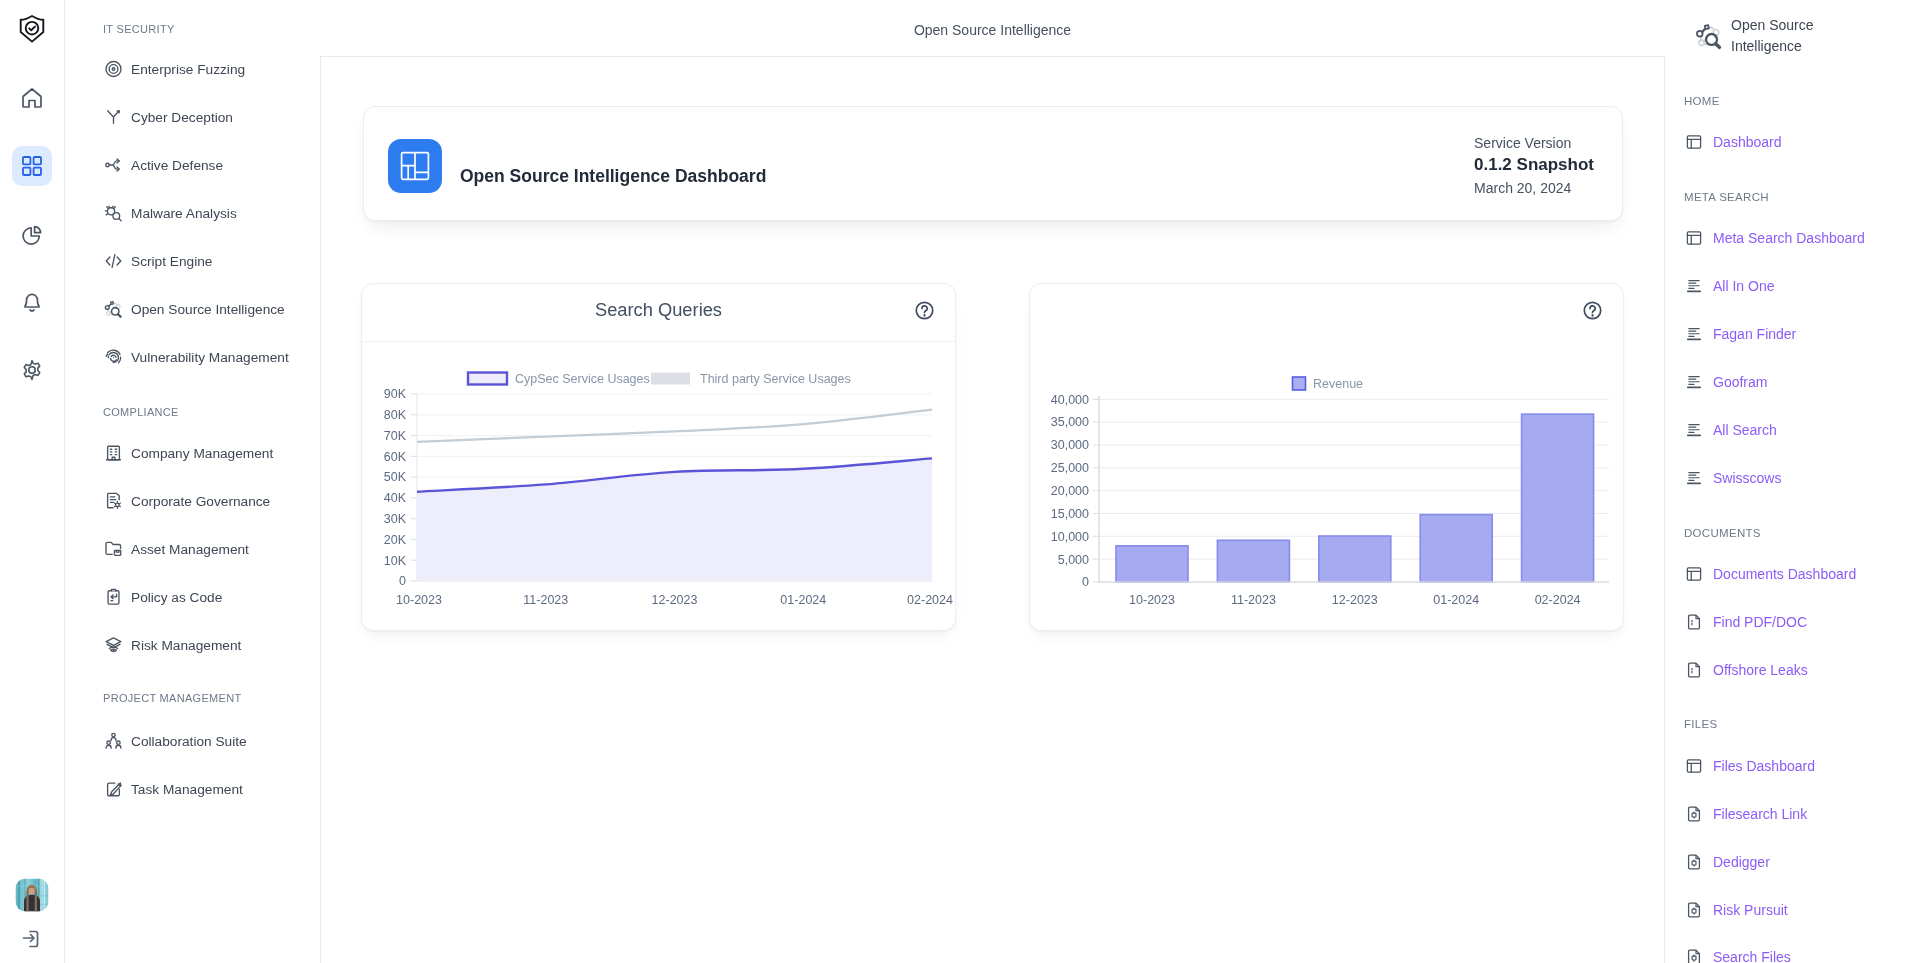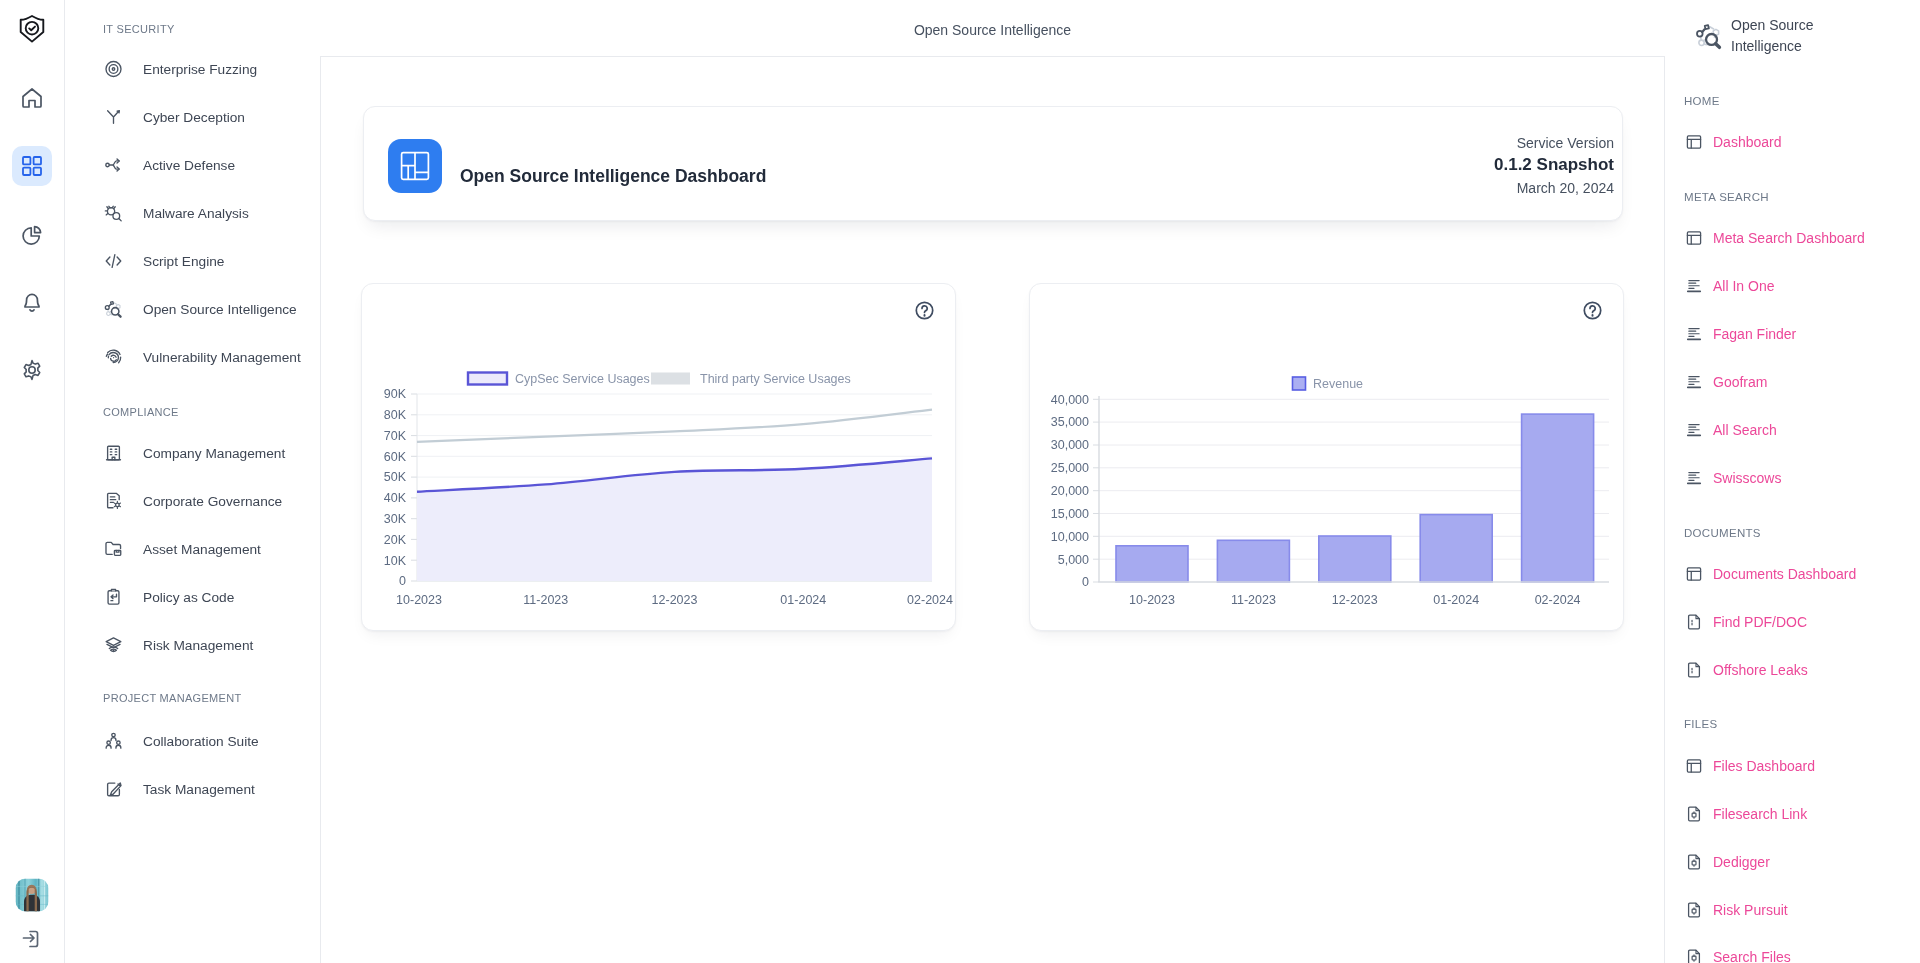--- a/index.html
+++ b/index.html
@@ -7,54 +7,54 @@
   font-family:"Liberation Sans", sans-serif; }
 
 #rail { position:absolute; left:0; top:0; width:65px; height:963px; background:#fff;
   border-right:1px solid #e8eaee; z-index:5; }
 .railic { position:absolute; left:50%; transform:translate(-50%,-50%); }
 #railactive { position:absolute; left:12px; top:146px; width:40px; height:40px;
   background:#dbeafe; border-radius:10px; }
 
 #sidenav { position:absolute; left:82px; top:0; width:255px; height:963px; background:#fff; }
 .seclabel { position:absolute; left:21px; font-size:11px; color:#6e7989; letter-spacing:.3px; }
-.navitem { position:absolute; left:22px; display:flex; align-items:center; gap:20px;
+.navitem { position:absolute; left:22px; display:flex; align-items:center; gap:8px;
   font-size:13.7px; color:#3e4654; transform:translateY(-50%); white-space:nowrap; }
 .navitem svg { flex:0 0 auto; }
 
 #pagetitle { position:absolute; left:320px; width:1345px; top:22px; text-align:center;
   font-size:14px; color:#46505f; }
 #panel { position:absolute; left:320px; top:56px; width:1345px; height:907px;
   background:#fff; border:1px solid #e8eaee; border-bottom:none; }
 #infocard { position:absolute; left:42px; top:49px; width:1260px; height:115px;
   background:#fff; border:1px solid #eceef2; border-radius:12px;
   box-shadow:0 1px 2px rgba(16,24,40,.04), 0 10px 18px -6px rgba(16,24,40,.09); }
 #blueicon { position:absolute; left:24px; top:32px; width:54px; height:54px;
   background:#2e7df0; border-radius:13px; }
 #infodesc { position:absolute; left:96px; top:32px; font-size:14px; color:#3b4453; }
 #infotitle { position:absolute; left:96px; top:59px; font-size:17.5px; font-weight:bold; color:#222b3a; }
-#inforight { position:absolute; right:8px; top:28px; text-align:right; color:#46505f;margin-left:20px; }
+#inforight { position:absolute; right:28px; top:28px; text-align:left; color:#46505f;margin-left:20px; }
 #inforight .l1 { font-size:14px; }
 #inforight .l2 { font-size:17px; font-weight:bold; color:#222b3a; margin-top:4px; }
 #inforight .l3 { font-size:14px; margin-top:4.5px; }
 .chartcard { position:absolute; top:226px; width:595px; height:348px; background:#fff;
   border:1px solid #eceef2; border-radius:12px;
   box-shadow:0 1px 2px rgba(16,24,40,.04), 0 8px 16px -6px rgba(16,24,40,.08); }
 #card1 { left:40px; }
 #card2 { left:708px; }
 .ctitle { position:absolute; top:0; left:0; right:0; height:58px; border-bottom:1px solid #eef0f3;
   text-align:center; line-height:52px; font-size:18.3px; color:#414e63; }
 .chelp { position:absolute; top:16px; right:20px; }
 
 #rightbar { position:absolute; left:1665px; top:0; width:255px; height:963px; background:#fff;text-decoration:underline; }
 #rbhead { position:absolute; left:30px; top:15px; display:flex; gap:8px; align-items:center; }
 #rbhead .t { font-size:14px; color:#3e4654; line-height:20.5px; }
 .rblabel { position:absolute; left:19px; font-size:11.5px; color:#6e7989; letter-spacing:.3px; }
 .rbitem { position:absolute; left:20px; display:flex; align-items:center; gap:10px;
-  font-size:14px; color:#ec4899; transform:translateY(-50%); white-space:nowrap; }
+  font-size:14px; color:#8b5cf6; transform:translateY(-50%); white-space:nowrap; }
 </style>
 </head>
 <body>
 
 <div id="rail">
   <svg class="railic" style="top:29px" width="27" height="28" viewBox="0 0 27 28" fill="none" stroke="#16181d" stroke-width="1.9" stroke-linejoin="round" stroke-linecap="round">
     <path d="M2.2 4.8 C4 4.8 6 4.4 7.6 3.8 C9.8 3 11.8 2 13.5 1 C15.2 2 17.2 3 19.4 3.8 C21 4.4 23 4.8 24.8 4.8 L24.8 17 L13.5 26.6 L2.2 17 Z"></path>
     <circle cx="13.5" cy="13.2" r="6.3"></circle>
     <path d="M10.7 13.4 l2 1.9 l3.8 -3.7"></path>
   </svg>
@@ -257,20 +257,21 @@
     </div>
     <div id="infotitle">Open Source Intelligence Dashboard</div>
     <div id="inforight">
       <div class="l1">Service Version</div>
       <div class="l2">0.1.2 Snapshot</div>
       <div class="l3">March 20, 2024</div>
     </div>
   </div>
 
   <div class="chartcard" id="card1">
+    <div class="ctitle">Search Queries</div>
     <svg class="chelp" width="21" height="21" viewBox="0 0 21 21" fill="none" stroke="#3f4c61" stroke-width="1.7">
       <circle cx="10.5" cy="10.5" r="8.2"></circle>
       <path d="M8 8.4 a2.6 2.6 0 1 1 3.5 2.45 c-.8 .3 -1 .8 -1 1.6" stroke-linecap="round"></path>
       <path d="M10.5 14.9 v.8" stroke-linecap="round" stroke-width="2"></path>
     </svg>
     <svg style="position:absolute;left:0;top:0" width="595" height="348" viewBox="0 0 595 348" font-family="Liberation Sans, sans-serif">
       <rect x="106" y="88.5" width="39" height="12" fill="#eceafb" stroke="#5a55d6" stroke-width="2.4"></rect>
       <text x="153" y="99" font-size="12.5" fill="#8994a9">CypSec Service Usages</text>
       <rect x="289" y="88.5" width="39" height="12" fill="#dce0e4"></rect>
       <text x="338" y="99" font-size="12.5" fill="#8994a9">Third party Service Usages</text>

